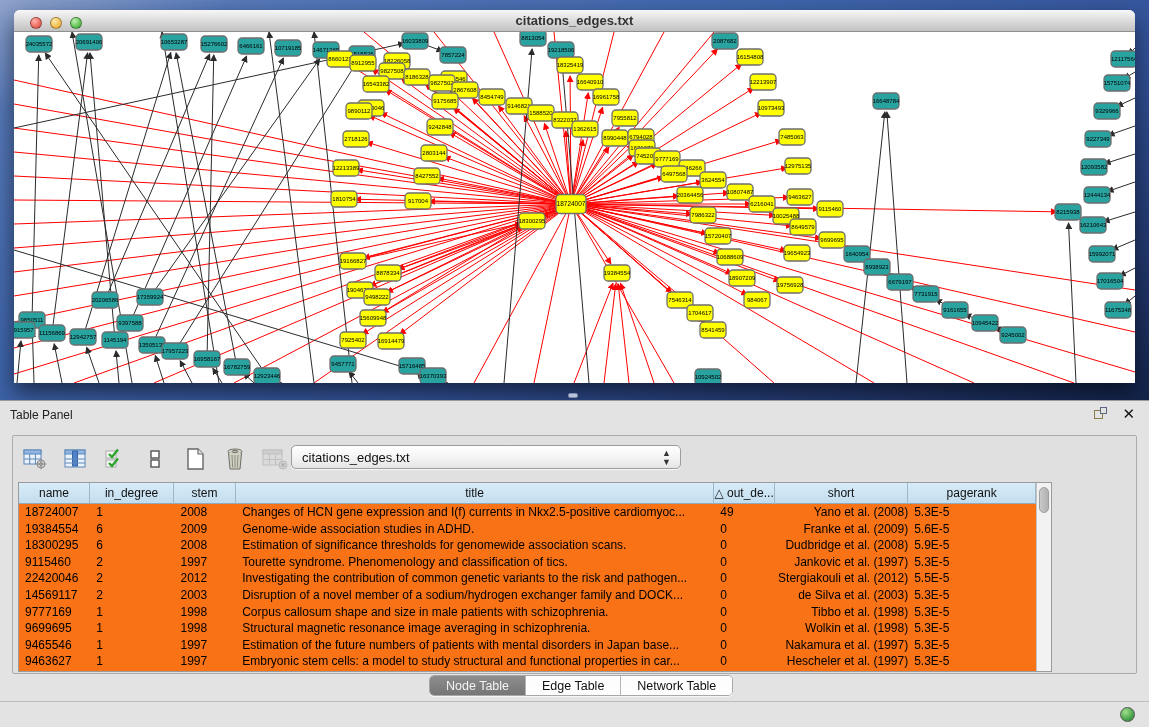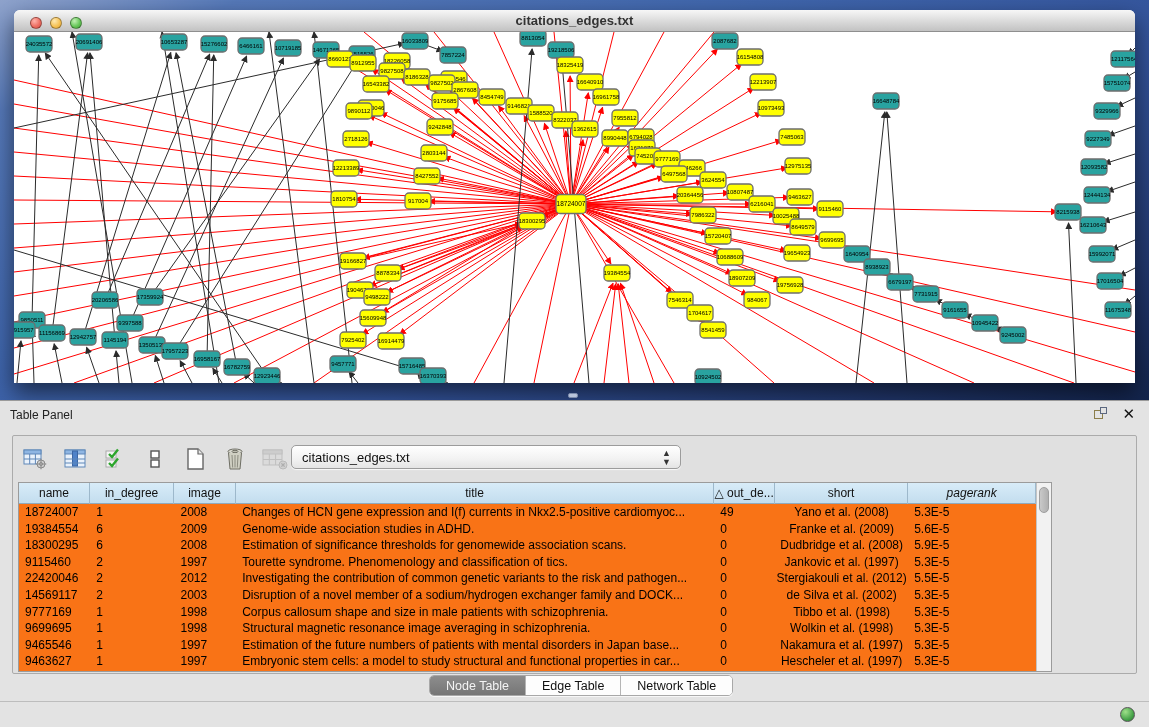--- a/index.html
+++ b/index.html
@@ -62,21 +62,21 @@
   .tablebox { position:absolute; left:5px; top:46px; width:1034px; height:190px;
     background:#f97316; border:1px solid #9b9b9b; overflow:hidden; }
   .thead { position:absolute; left:0; top:0; right:15px; height:21px; display:flex;
     background:linear-gradient(#d8ecf8,#c3ddee); border-bottom:1px solid #8fa9bd; }
   .th { height:21px; line-height:21px; text-align:center; font-size:12px; color:#111;
     border-right:1px solid #9db8cb; overflow:hidden; white-space:nowrap; }
   .tbody { position:absolute; left:0; top:21px; right:15px; bottom:0; overflow:hidden; }
   .tr { display:flex; height:16.6px; }
   .td { font-size:12px; color:#000; line-height:16.6px; white-space:nowrap; overflow:hidden;
     padding-left:6px; }
-  .td.center { text-align:center; padding-left:0; }
+  .td.center { text-align:right; padding-left:0; }
   .vscroll { position:absolute; right:0; top:0; bottom:0; width:15px;
     background:#f2f2f2; border-left:1px solid #c4c4c4; }
   .vthumb { position:absolute; left:2px; top:4px; width:10px; height:26px;
     background:linear-gradient(90deg,#c9c9c9,#b0b0b0); border:1px solid #9e9e9e; border-radius:6px; }
 
   
   .tabs { position:absolute; left:429px; top:274px; height:21px; display:flex;
     border:1px solid #a8a8a8; border-radius:5px; overflow:hidden; background:#fff;
     box-shadow:0 1px 0 rgba(255,255,255,.7); }
   .tab { padding:0 16px; font-size:12.5px; line-height:21px; color:#111;
@@ -841,25 +841,25 @@
 
       <div class="combo">
         <span class="val">citations_edges.txt</span>
         <span class="arrows">▲<br>▼</span>
       </div>
 
       <div class="tablebox">
         <div class="thead" id="thead">
             <div class="th" style="width: 75px;">name</div>
             <div class="th" style="width: 89px;">in_degree</div>
-            <div class="th" style="width: 65px;">image</div>
+            <div class="th" style="width: 65px;">stem</div>
             <div class="th" style="width: 506px;">title</div>
             <div class="th" style="width: 64px;">△ out_de...</div>
             <div class="th" style="width: 141px;">short</div>
-            <div class="th" style="width: 135px; font-style: italic;">pagerank</div>
+            <div class="th" style="width: 135px;">pagerank</div>
           </div>
         <div class="tbody" id="tbody">
             <div class="tr">
               <div class="td" style="width: 75px;">18724007</div>
               <div class="td" style="width: 89px;">1</div>
               <div class="td" style="width: 65px;">2008</div>
               <div class="td" style="width: 506px;">Changes of HCN gene expression and I(f) currents in Nkx2.5-positive cardiomyoc...</div>
               <div class="td" style="width: 64px;">49</div>
               <div class="td center" style="width: 141px;">Yano et al. (2008)</div>
               <div class="td" style="width: 135px;">5.3E-5</div>
@@ -899,21 +899,21 @@
               <div class="td" style="width: 64px;">0</div>
               <div class="td center" style="width: 141px;">Stergiakouli et al. (2012)</div>
               <div class="td" style="width: 135px;">5.5E-5</div>
             </div>
             <div class="tr">
               <div class="td" style="width: 75px;">14569117</div>
               <div class="td" style="width: 89px;">2</div>
               <div class="td" style="width: 65px;">2003</div>
               <div class="td" style="width: 506px;">Disruption of a novel member of a sodium/hydrogen exchanger family and DOCK...</div>
               <div class="td" style="width: 64px;">0</div>
-              <div class="td center" style="width: 141px;">de Silva et al. (2002)</div>
+              <div class="td center" style="width: 141px;">de Silva et al. (2003)</div>
               <div class="td" style="width: 135px;">5.3E-5</div>
             </div>
             <div class="tr">
               <div class="td" style="width: 75px;">9777169</div>
               <div class="td" style="width: 89px;">1</div>
               <div class="td" style="width: 65px;">1998</div>
               <div class="td" style="width: 506px;">Corpus callosum shape and size in male patients with schizophrenia.</div>
               <div class="td" style="width: 64px;">0</div>
               <div class="td center" style="width: 141px;">Tibbo et al. (1998)</div>
               <div class="td" style="width: 135px;">5.3E-5</div>

